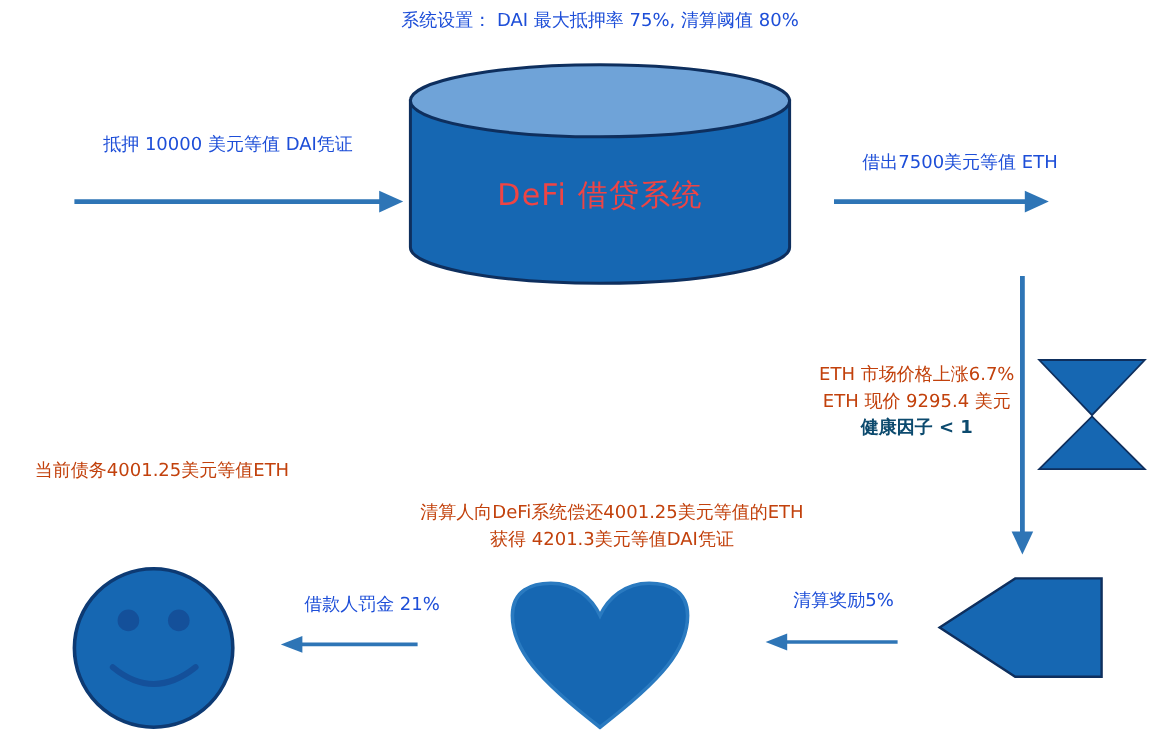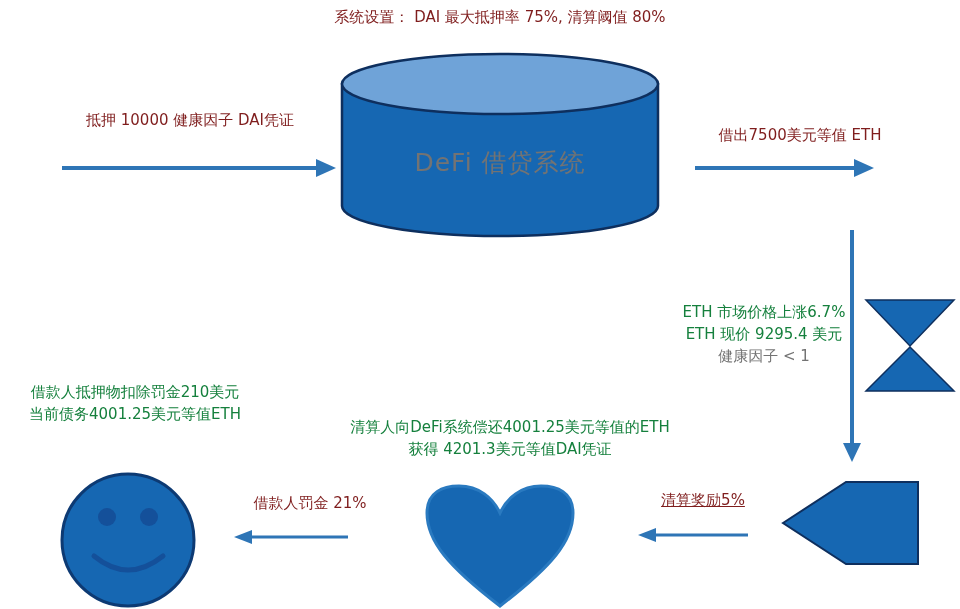--- a/index.html
+++ b/index.html
@@ -1,29 +1,29 @@
 <!DOCTYPE html>
 <html><head>
 <meta charset="utf-8">
 <style>
   html,body{margin:0;padding:0;background:#fff;}
   #stage{
     position:relative;width:960px;height:609px;background:#ffffff;overflow:hidden;
     font-family:"DejaVu Sans","Liberation Sans",sans-serif;
   }
   #shapes{position:absolute;left:0;top:0;width:960px;height:609px;}
-  .lbl{position:absolute;color:#7f1d1d;font-size:15px;line-height:22px;text-align:center;white-space:nowrap;}
+  .lbl{position:absolute;color:#1d4ed8;font-size:15px;line-height:22px;text-align:center;white-space:nowrap;}
   .red{color:#ff0000;font-weight:bold;}
   .cyl-title{
     position:absolute;left:340px;top:146px;width:320px;text-align:center;
-    color:#737373;font-size:25px;font-weight:500;letter-spacing:1px;
+    color:#ef4444;font-size:25px;font-weight:500;letter-spacing:1px;
   }
   .block{position:absolute;text-align:center;}
-  .block div{font-size:15px;line-height:22px;color:#15803d;white-space:nowrap;}
-  .block div.red{color:#737373;font-weight:normal;}
+  .block div{font-size:15px;line-height:22px;color:#c2410c;white-space:nowrap;}
+  .block div.red{color:#0c4a6e;font-weight:bold;}
 </style>
 </head>
 <body>
 
 <div id="stage">
 
   <svg id="shapes" viewBox="0 0 960 609" xmlns="http://www.w3.org/2000/svg">
 
     <g>
       <path d="M342,84 L342,206 A158,30 0 0 0 658,206 L658,84 Z" fill="#1667b2" stroke="#0e2f5e" stroke-width="2.5"></path>
@@ -75,37 +75,36 @@
       <circle cx="107" cy="517" r="9" fill="#14509a"></circle>
       <circle cx="149" cy="517" r="9" fill="#14509a"></circle>
       <path d="M94,556 Q128,584 163,556" fill="none" stroke="#14509a" stroke-width="5" stroke-linecap="round"></path>
     </g>
   </svg>
 
   <div class="lbl" style="left:250px;top:6px;width:500px;">系统设置： DAI 最大抵押率 75%, 清算阈值 80%</div>
 
   <div class="cyl-title">DeFi 借贷系统</div>
 
-  <div class="lbl" style="left:40px;top:109px;width:300px;">抵押 10000 健康因子 DAI凭证</div>
+  <div class="lbl" style="left:40px;top:109px;width:300px;">抵押 10000 美元等值 DAI凭证</div>
 
   <div class="lbl" style="left:690px;top:124px;width:220px;">借出7500美元等值 ETH</div>
 
   <div class="block" style="left:654px;top:301px;width:220px;">
     <div>ETH 市场价格上涨6.7%</div>
     <div>ETH 现价 9295.4 美元</div>
     <div class="red">健康因子 &lt; 1</div>
   </div>
 
   <div class="block" style="left:4px;top:381px;width:262px;">
-    <div>借款人抵押物扣除罚金210美元</div>
     <div>当前债务4001.25美元等值ETH</div>
   </div>
 
   <div class="block" style="left:328px;top:416px;width:364px;">
     <div>清算人向DeFi系统偿还4001.25美元等值的ETH</div>
     <div>获得 4201.3美元等值DAI凭证</div>
   </div>
 
   <div class="lbl" style="left:225px;top:492px;width:170px;">借款人罚金 21%</div>
 
-  <div class="lbl" style="left:628px;top:489px;width:150px;text-decoration:underline;">清算奖励5%</div>
+  <div class="lbl" style="left:628px;top:489px;width:150px;">清算奖励5%</div>
 
 </div>
 
 </body></html>

